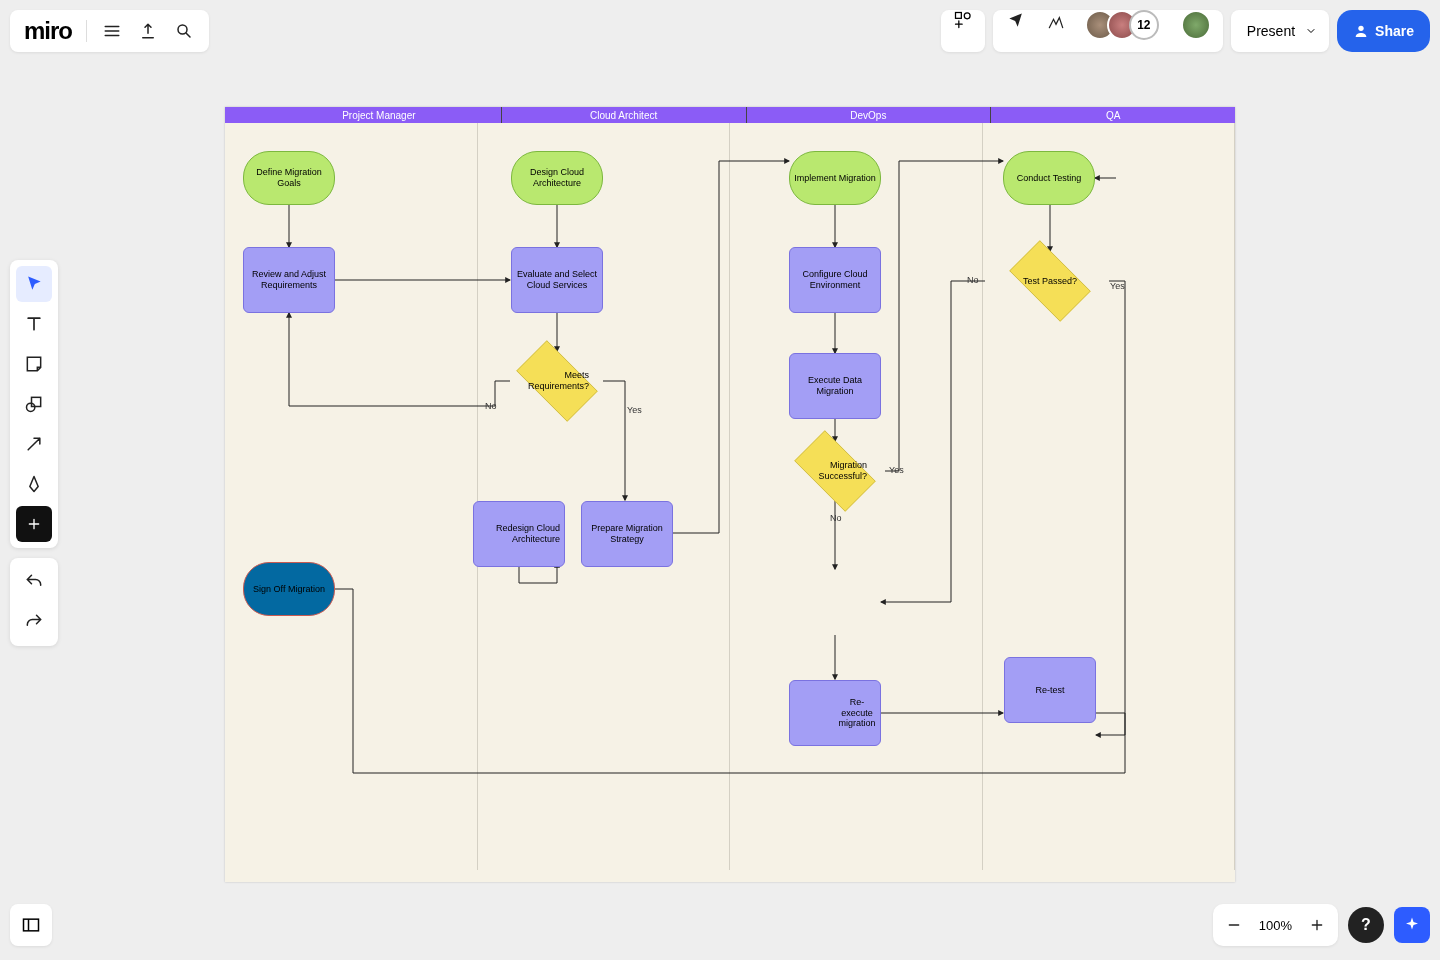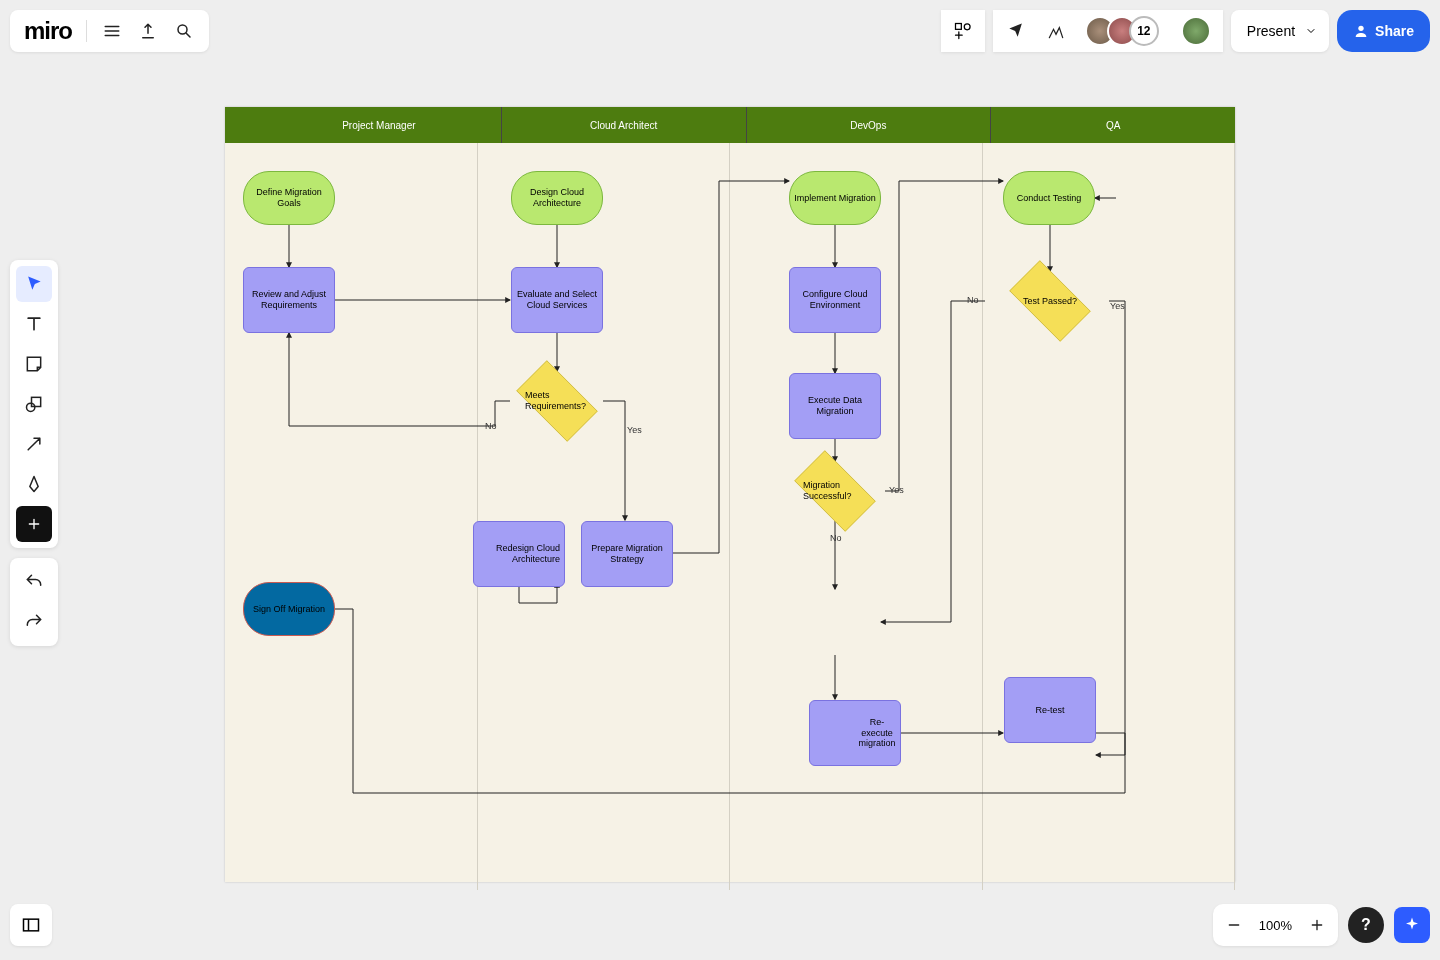--- a/index.html
+++ b/index.html
@@ -5,21 +5,21 @@
   * { box-sizing: border-box; margin: 0; padding: 0; }
   html, body { width: 1440px; height: 960px; font-family: -apple-system, BlinkMacSystemFont, "Segoe UI", Helvetica, Arial, sans-serif; background: #eee; overflow: hidden; }
   
   
   .top-left-panel { position: absolute; top: 10px; left: 10px; display: flex; align-items: center; gap: 14px; background: #fff; border-radius: 8px; padding: 6px 14px; height: 42px; box-shadow: 0 1px 3px rgba(0,0,0,.08); }
   .logo { font-weight: 800; font-size: 24px; letter-spacing: -1px; }
   .divider { width: 1px; height: 22px; background: #ddd; }
   .icon-btn { width: 22px; height: 22px; display: flex; align-items: center; justify-content: center; cursor: pointer; color: #222; }
   
   .top-right-panel { position: absolute; top: 10px; right: 10px; display: flex; align-items: center; gap: 8px; }
-  .tr-box { background: #fff; border-radius: 0; height: 42px; display: flex; align-items: center; box-shadow: 0 1px 3px rgba(0,0,0,.08); padding: 0 12px; }
+  .tr-box { background: #fff; border-radius: 8px; height: 42px; display: flex; align-items: flex-start; box-shadow: 0 1px 3px rgba(0,0,0,.08); padding: 0 12px; }
   .avatar { width: 30px; height: 30px; border-radius: 50%; background: #ccc; border: 2px solid #fff; margin-left: -8px; }
   .avatar:first-child { margin-left: 0; }
   .a1 { background: radial-gradient(circle, #a98f7a, #6b5a48); }
   .a2 { background: radial-gradient(circle, #c97f7f, #8b4a4a); }
   .avatar-count { width: 30px; height: 30px; border-radius: 50%; background: #fff; border: 2px solid #bbb; margin-left: -8px; display: flex; align-items: center; justify-content: center; font-size: 12px; font-weight: 600; }
   .a3 { background: radial-gradient(circle, #7fa96a, #4a6b38); }
   .present-btn { font-size: 14px; font-weight: 500; height: 42px; background: #fff; border-radius: 8px; padding: 0 12px 0 16px; display: flex; align-items: center; gap: 10px; box-shadow: 0 1px 3px rgba(0,0,0,.08); cursor: pointer; }
   .share-btn { height: 42px; background: #2563eb; color: #fff; border-radius: 15px; padding: 0 16px; display: flex; align-items: center; gap: 6px; font-size: 14px; font-weight: 600; cursor: pointer; }
   
   
@@ -32,34 +32,34 @@
   
   .bl-panel { position: absolute; bottom: 14px; left: 10px; width: 42px; height: 42px; background: #fff; border-radius: 8px; display: flex; align-items: center; justify-content: center; box-shadow: 0 1px 3px rgba(0,0,0,.08); cursor: pointer;}
   .br-panel { position: absolute; bottom: 14px; right: 10px; display: flex; align-items: center; gap: 10px; }
   .zoom-group { background: #fff; border-radius: 10px; height: 42px; display: flex; align-items: center; padding: 0 10px; gap: 14px; box-shadow: 0 1px 3px rgba(0,0,0,.08);}
   .zoom-level { font-size: 13px; font-weight: 500;}
   .round-btn { width: 36px; height: 36px; border-radius: 50%; background: #222; color: #fff; display: flex; align-items: center; justify-content: center; font-weight: 700; cursor: pointer;}
   .ai-btn { width: 36px; height: 36px; border-radius: 8px; background: #2d5cff; color: #fff; display: flex; align-items: center; justify-content: center; cursor: pointer;}
   
   
   .canvas { position: absolute; top: 107px; left: 225px; width: 1010px; height: 775px; background: #f6f2e6; box-shadow: 0 0 2px rgba(0,0,0,0.2);}
-  .lanes-header { display: flex; height: 36px; background: #4d7c0f; color: #fff; font-size: 10px; padding-left: 32px;}
+  .lanes-header { display: flex; height: 16px; background: #8b5cf6; color: #fff; font-size: 10px; padding-left: 32px;}
   .lane-h { flex: 1; display: flex; align-items: center; justify-content: center; border-right: 1px solid #444;}
   .lane-h:last-child { border-right: none;}
   .lanes-body { position: relative; display: flex; height: calc(100% - 28px);}
   .lane { flex: 1; border-right: 1px solid #d4d0c4; position: relative;}
   .lane:last-child { border-right: none;}
   
   .node { position: absolute; font-size: 9px; text-align: center; display: flex; align-items: center; justify-content: center; padding: 4px; line-height: 1.2;}
   .start { background: #b9e86f; border: 1px solid #7cb83e; border-radius: 26px; width: 92px; height: 54px;}
   .end { background: #0369a1; border: 1px solid #c85a52; border-radius: 26px; width: 92px; height: 54px;}
   .proc { background: #a39ef5; border: 1px solid #7a72e0; border-radius: 6px; width: 92px; height: 66px;}
   .dec { width: 100px; height: 60px; position: absolute;}
   .dec .diamond { width:100%; height:100%; background: #f5df57; border: 1px solid #c6b440; transform: rotate(45deg) scale(0.72,0.72); }
-  .dec .dlabel { position: absolute; inset: 0; display: flex; align-items: center; justify-content: center; font-size: 9px; text-align: left; padding: 8px 18px; line-height: 1.2;}
+  .dec .dlabel { position: absolute; inset: 0; display: flex; align-items: center; justify-content: center; font-size: 9px; text-align: right; padding: 8px 18px; line-height: 1.2;}
   .elabel { position: absolute; font-size: 9px; color: #333;}
   
   svg.edges { position: absolute; top: 0; left: 0; width: 100%; height: 100%; pointer-events: none;}
 </style>
 </head>
 <body>
 
 <div class="top-left-panel">
   <span class="logo">miro</span>
   <span class="divider"></span>
@@ -261,21 +261,21 @@
     <div class="node proc" style="top:378px; left:248px;text-align:right;">Redesign Cloud Architecture</div>
     <div class="node proc" style="top:378px; left:356px;">Prepare Migration Strategy</div>
 
     <div class="node start" style="top:28px; left:564px;">Implement Migration</div>
     <div class="node proc" style="top:124px; left:564px;">Configure Cloud Environment</div>
     <div class="node proc" style="top:230px; left:564px;">Execute Data Migration</div>
     <div class="dec" style="top:318px; left:560px;">
         <div class="diamond"></div>
         <div class="dlabel">Migration Successful?</div>
       </div>
-    <div class="node proc" style="top:557px; left:584px;padding-left:48px;">Re-execute migration</div>
+    <div class="node proc" style="top:557px; left:564px;padding-left:48px;">Re-execute migration</div>
 
     <div class="node start" style="top:28px; left:778px;">Conduct Testing</div>
     <div class="dec" style="top:128px; left:775px;">
         <div class="diamond"></div>
         <div class="dlabel">Test Passed?</div>
       </div>
     <div class="node proc" style="top:534px; left:779px;">Re-test</div>
 
     <span class="elabel" style="top:278px; left:260px;">No</span>
     <span class="elabel" style="top:282px; left:402px;">Yes</span>

